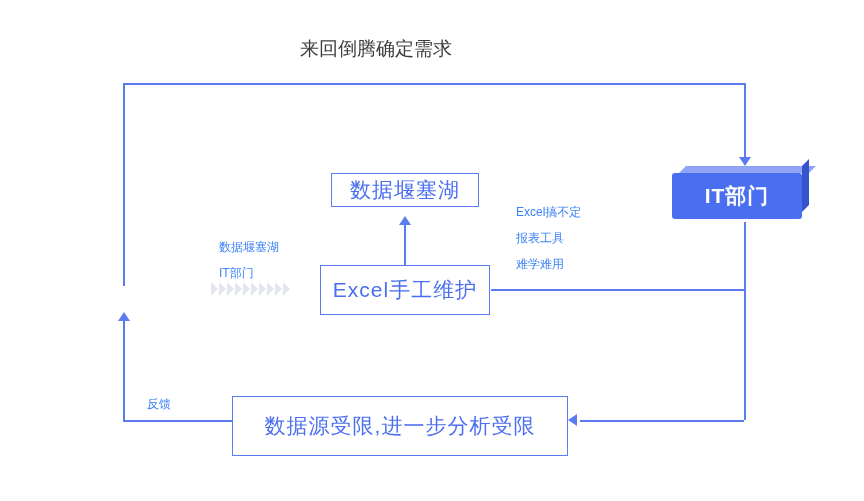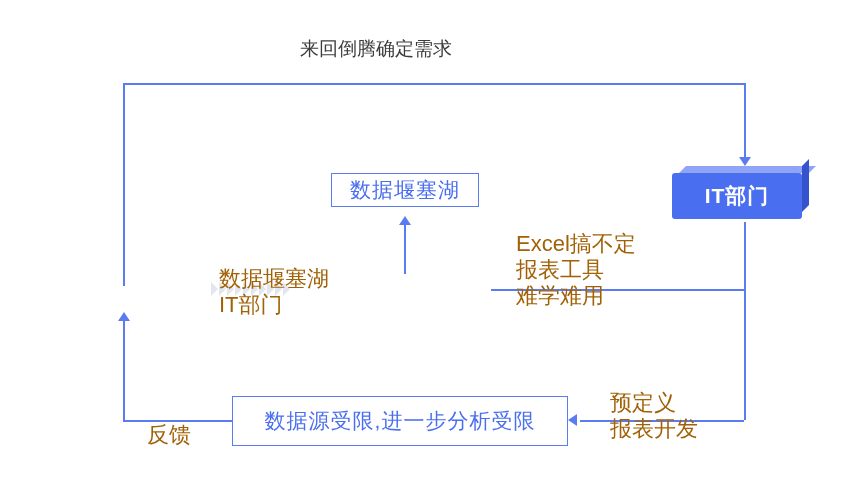--- a/index.html
+++ b/index.html
@@ -12,25 +12,24 @@
     width: 864px;
     height: 501px;
     background: #ffffff;
     font-family: "Liberation Sans", "DejaVu Sans", sans-serif;
     overflow: hidden;
   }
   .abs { position: absolute; }
 
   
   .label {
-    color: #a16207;
-    font-size: 22px;
+    color: #3b82f6;
+    font-size: 12px;
     line-height: 26px;
     white-space: pre-line;
-    margin-top: 32px;
   }
   .label-top {
     font-size: 19px;
     color: #3c3c3c;
     text-align: left;
   }
   .label-orange {
     color: #e8a33d;
     font-size: 20px;
     font-weight: bold;
@@ -171,30 +170,31 @@
   <div class="box3d-wrap" style="left:672px; top:173px;">
     <div class="box3d-top"></div>
     <div class="box3d-side"></div>
     <div class="box3d">IT部门</div>
   </div>
 
   <div class="obox abs" style="left:331px; top:173px; width:148px; height:34px;">
     <span>数据堰塞湖</span>
   </div>
 
-
-  <div class="obox abs" style="left:232px; top:396px; width:336px; height:50px;">
+  <div class="obox abs" style="left:320px; top:265px; width:170px; height:50px;">
+    <span>Excel手工维护</span>
+  </div>
+
+  <div class="obox abs" style="left:232px; top:396px; width:336px; height:60px;">
     <span>数据源受限,进一步分析受限</span>
   </div>
 
   <div class="abs label" style="left:219px; top:234px;">数据堰塞湖
 IT部门</div>
 
   <div class="abs label" style="left:516px; top:199px;">Excel搞不定
 报表工具
 难学难用</div>
 
-  <div class="abs label" style="left:610px; top:358px;">预定义
-报表开发</div>
 
   <div class="abs label" style="left:147px; top:392px;font-family:Liberation Mono, monospace;">反馈</div>
 
 </div>
 
 </body></html>

